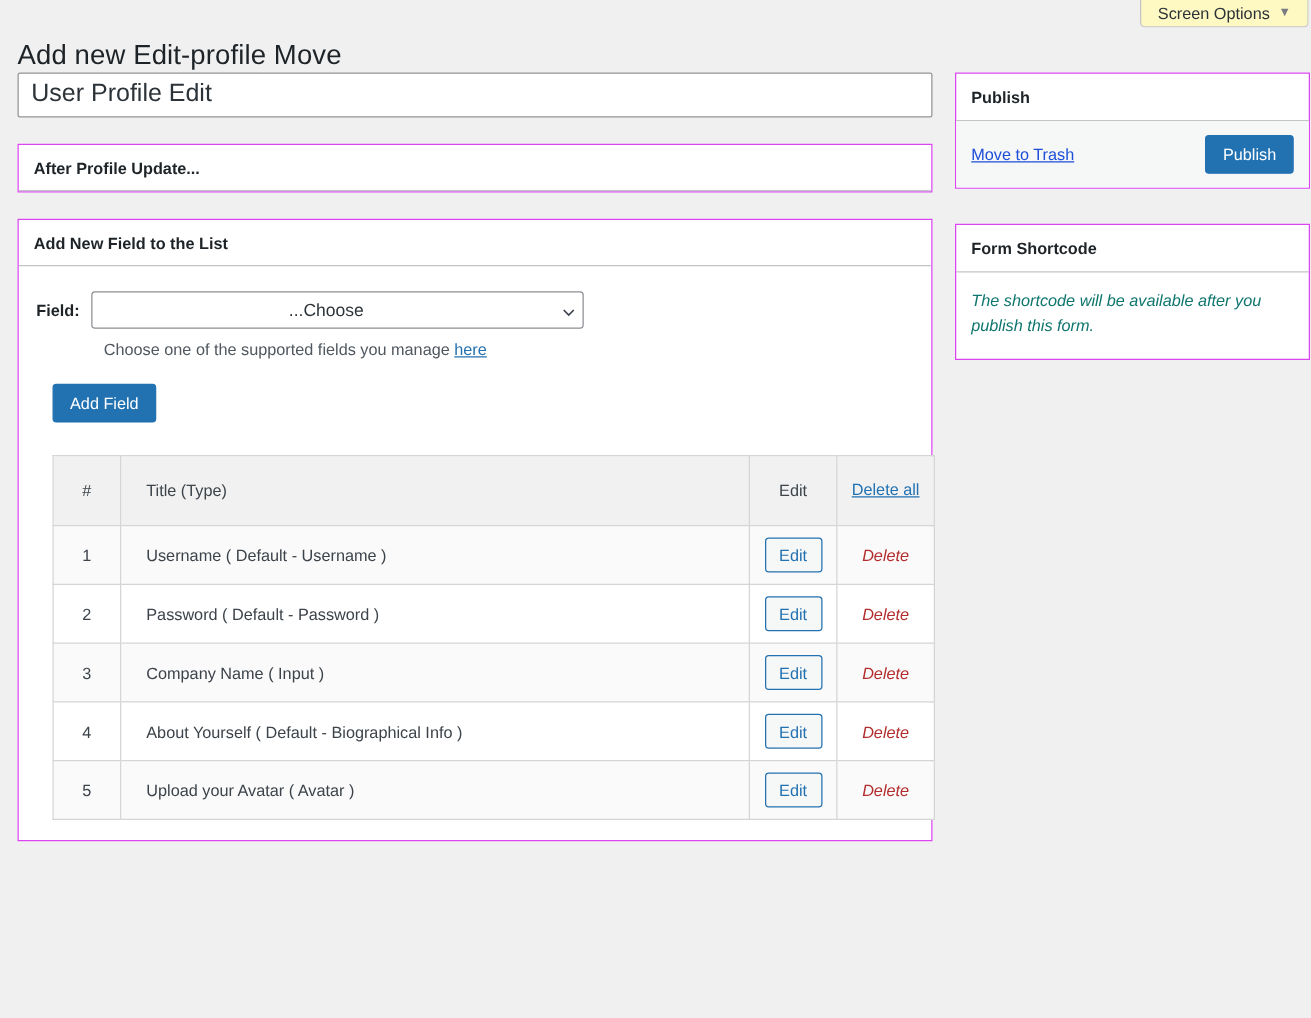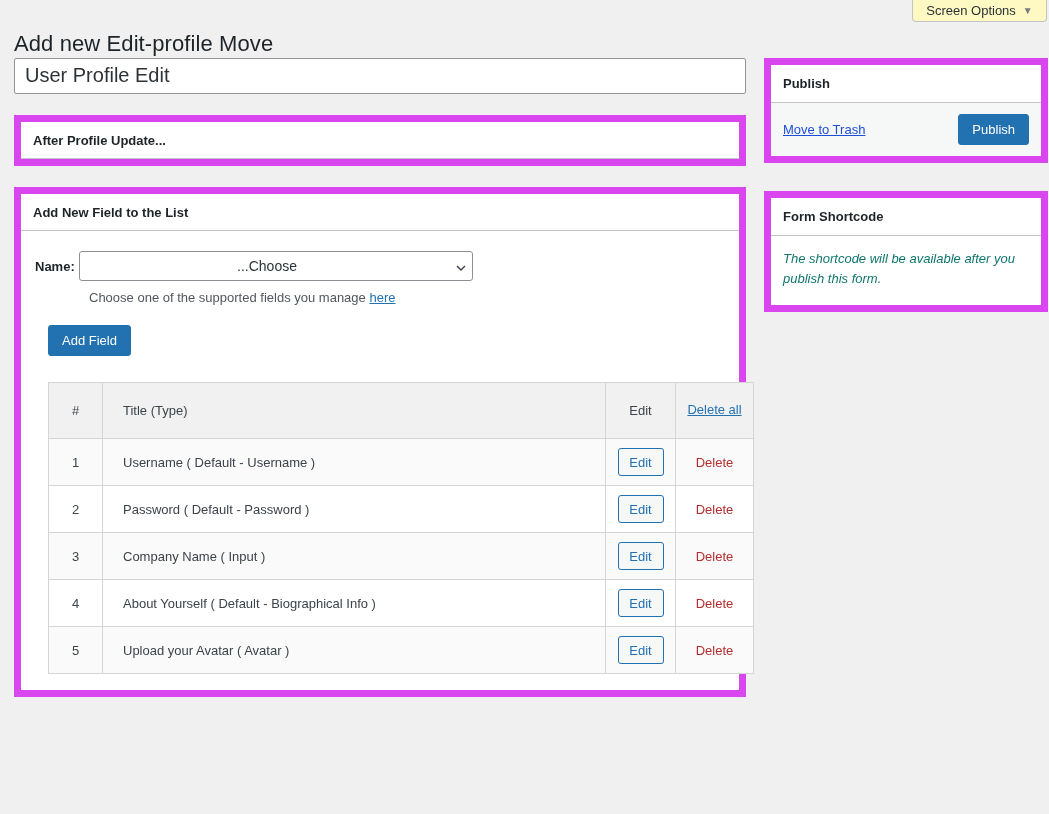--- a/index.html
+++ b/index.html
@@ -55,21 +55,21 @@
     color: #2c3338;
     background: #fff;
     border: 1px solid #949494;
     border-radius: 2px;
     outline: none;
   }
 
   
   .postbox {
     background: #fff;
-    border: 7px solid #d946ef;
+    border: 1px solid #d946ef;
     margin-top: 21px;
   }
   .postbox-header {
     height: 37px;
     display: flex; align-items: center;
     padding: 0 12px;
     border-bottom: 1px solid #c3c4c7;
   }
   .postbox-title {
     font-size: 13px;
@@ -188,20 +188,21 @@
     color: #2271b1;
     font-family: "Liberation Sans", sans-serif;
     font-size: 13px;
     cursor: pointer;
   }
   .link-delete {
     color: #b32d2e;
     font-size: 13px;
     text-decoration: none;
     cursor: pointer;
+    font-style: italic;
   }
 
   
   .side-col { position: absolute; left: 764px; top: 58px; width: 284px; }
   .side-col .postbox { margin-top: 0; }
   .side-col .postbox + .postbox { margin-top: 28px; }
   .side-col .postbox-header { height: 38px; padding: 0 12px; }
 
   .publish-actions {
     display: flex; align-items: center; justify-content: space-between;
@@ -256,21 +257,21 @@
     </div>
   </section>
 
   <section class="postbox" id="addfield-panel">
     <div class="postbox-header">
       <span class="postbox-title">Add New Field to the List</span>
     </div>
     <div class="postbox-body">
 
       <div class="field-row">
-        <span class="field-label">Name:</span>
+        <span class="field-label">Field:</span>
         <span class="select-wrap">
           <select class="wp-select">
             <option>...Choose</option>
           </select>
           <span class="chev">
             <svg viewBox="0 0 10 10" width="10" height="10">
                 <path d="M1 3 L5 7 L9 3" fill="none" stroke="#3c434a" stroke-width="1.4"></path>
               </svg>
           </span>
         </span>

